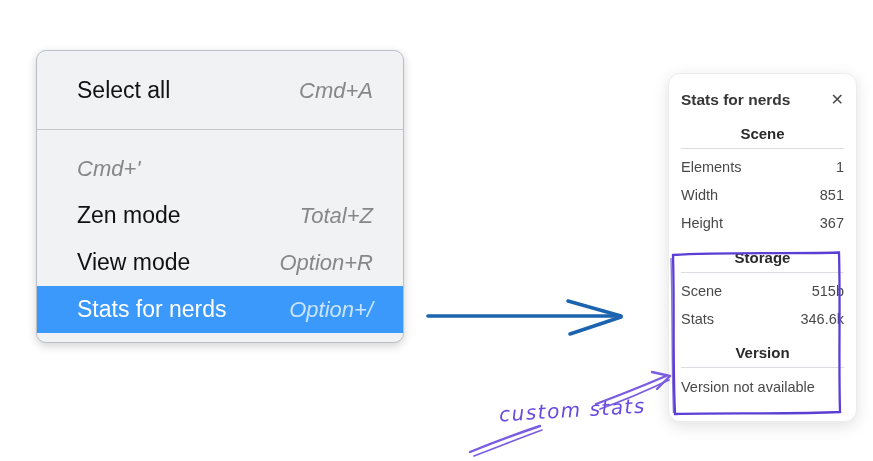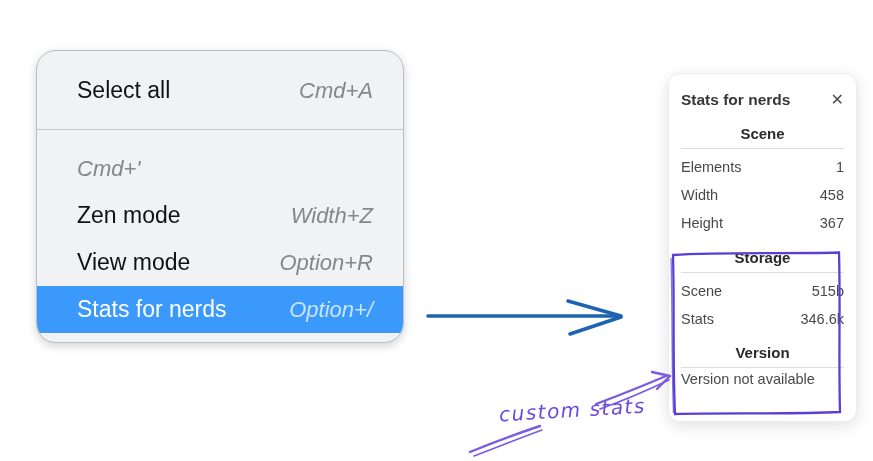--- a/index.html
+++ b/index.html
@@ -1,21 +1,21 @@
 <!DOCTYPE html>
 <html><head>
 <meta charset="utf-8">
 <style>
   html,body{margin:0;padding:0;background:#ffffff;}
   .stage{position:relative;width:873px;height:461px;background:#ffffff;overflow:hidden;
          font-family:"Liberation Sans",sans-serif;}
 
   
   .menu{position:absolute;left:36px;top:50px;width:368px;height:293px;box-sizing:border-box;
-        background:#f1f2f4;border:1px solid #b9bfc7;border-radius:20px;overflow:hidden;
+        background:#f1f2f4;border:1px solid #b9bfc7;border-radius:10px;overflow:hidden;
         box-shadow:0 3px 10px rgba(0,0,0,.18);}
   .menu-section-top{padding:16px 0 15px;}
   .menu-section-bottom{padding:15px 0 0;}
   .menu-item{height:47px;display:flex;align-items:center;justify-content:space-between;
              padding:0 30px 0 40px;font-size:23px;color:#121212;cursor:default;}
   .menu-item .shortcut{font-size:22px;color:#85878a;font-style:italic;}
   .menu-item.highlighted{background:#3b99fc;color:#ffffff;}
   .menu-item.highlighted .shortcut{color:#c9e4fd;text-align:center;}
   .menu-divider{height:1px;background:#c3c7cb;}
 
@@ -27,21 +27,21 @@
   .panel-title{font-size:15.5px;font-weight:bold;color:#363636;}
   .panel-close{font-size:16px;color:#4c4c4c;background:none;border:none;padding:0;line-height:1;
                cursor:pointer;font-family:"Liberation Sans",sans-serif;}
   .sec-header{font-size:15px;font-weight:bold;color:#2b2b2b;text-align:center;}
   .sec-rule{border:none;border-top:1px solid #dadde1;margin:6px 0 0;}
   .stat-row{display:flex;justify-content:space-between;font-size:14.5px;color:#494949;
             line-height:20px;margin-top:8px;}
   .sec-scene .sec-header{margin-top:16px;}
   .sec-storage .sec-header{margin-top:16px;}
   .sec-version .sec-header{margin-top:15px;}
-  .version-note{font-size:14.5px;color:#494949;margin-top:1px;line-height:20px;}
+  .version-note{font-size:14.5px;color:#494949;margin-top:9px;line-height:20px;}
 
   
   .blue-arrow{position:absolute;left:425px;top:294px;}
   .purple-box{position:absolute;left:666px;top:246px;pointer-events:none;}
   .purple-arrows{position:absolute;left:460px;top:368px;pointer-events:none;}
   .custom-stats{position:absolute;left:499px;top:398px;font-size:20px;font-style:italic;
                 color:#6a4be0;letter-spacing:1.5px;transform:rotate(-3.5deg);
                 font-family:"DejaVu Sans",sans-serif;font-weight:500;}
 </style>
 </head>
@@ -56,21 +56,21 @@
         <span class="shortcut">Cmd+A</span>
       </div>
     </div>
     <div class="menu-divider"></div>
     <div class="menu-section-bottom">
       <div class="menu-item">
         <span class="shortcut">Cmd+'</span>
       </div>
       <div class="menu-item">
         <span>Zen mode</span>
-        <span class="shortcut">Width+Z</span>
+        <span class="shortcut">Total+Z</span>
       </div>
       <div class="menu-item">
         <span>View mode</span>
         <span class="shortcut">Option+R</span>
       </div>
       <div class="menu-item highlighted">
         <span>Stats for nerds</span>
         <span class="shortcut">Option+/</span>
       </div>
     </div>
@@ -90,21 +90,21 @@
 
     <div class="sec-scene">
       <div class="sec-header">Scene</div>
       <hr class="sec-rule">
       <div class="stat-row">
         <span>Elements</span>
         <span>1</span>
       </div>
       <div class="stat-row">
         <span>Width</span>
-        <span>458</span>
+        <span>851</span>
       </div>
       <div class="stat-row">
         <span>Height</span>
         <span>367</span>
       </div>
     </div>
 
     <div class="sec-storage">
       <div class="sec-header">Storage</div>
       <hr class="sec-rule">

